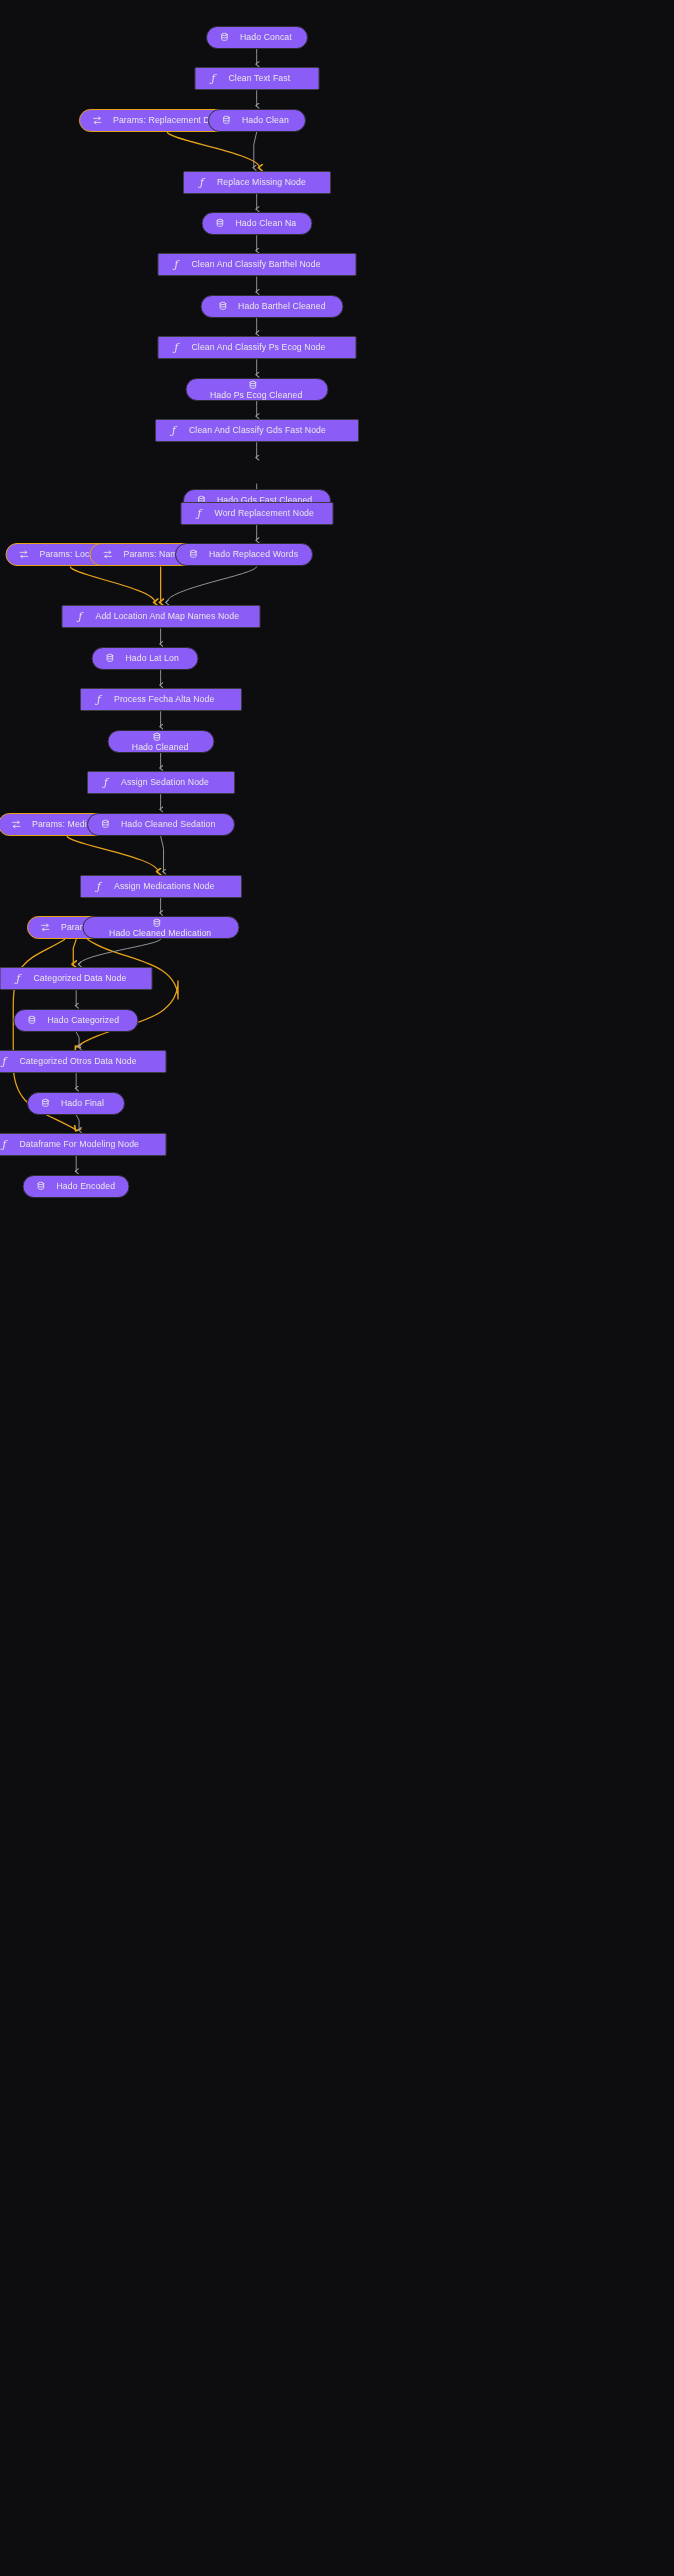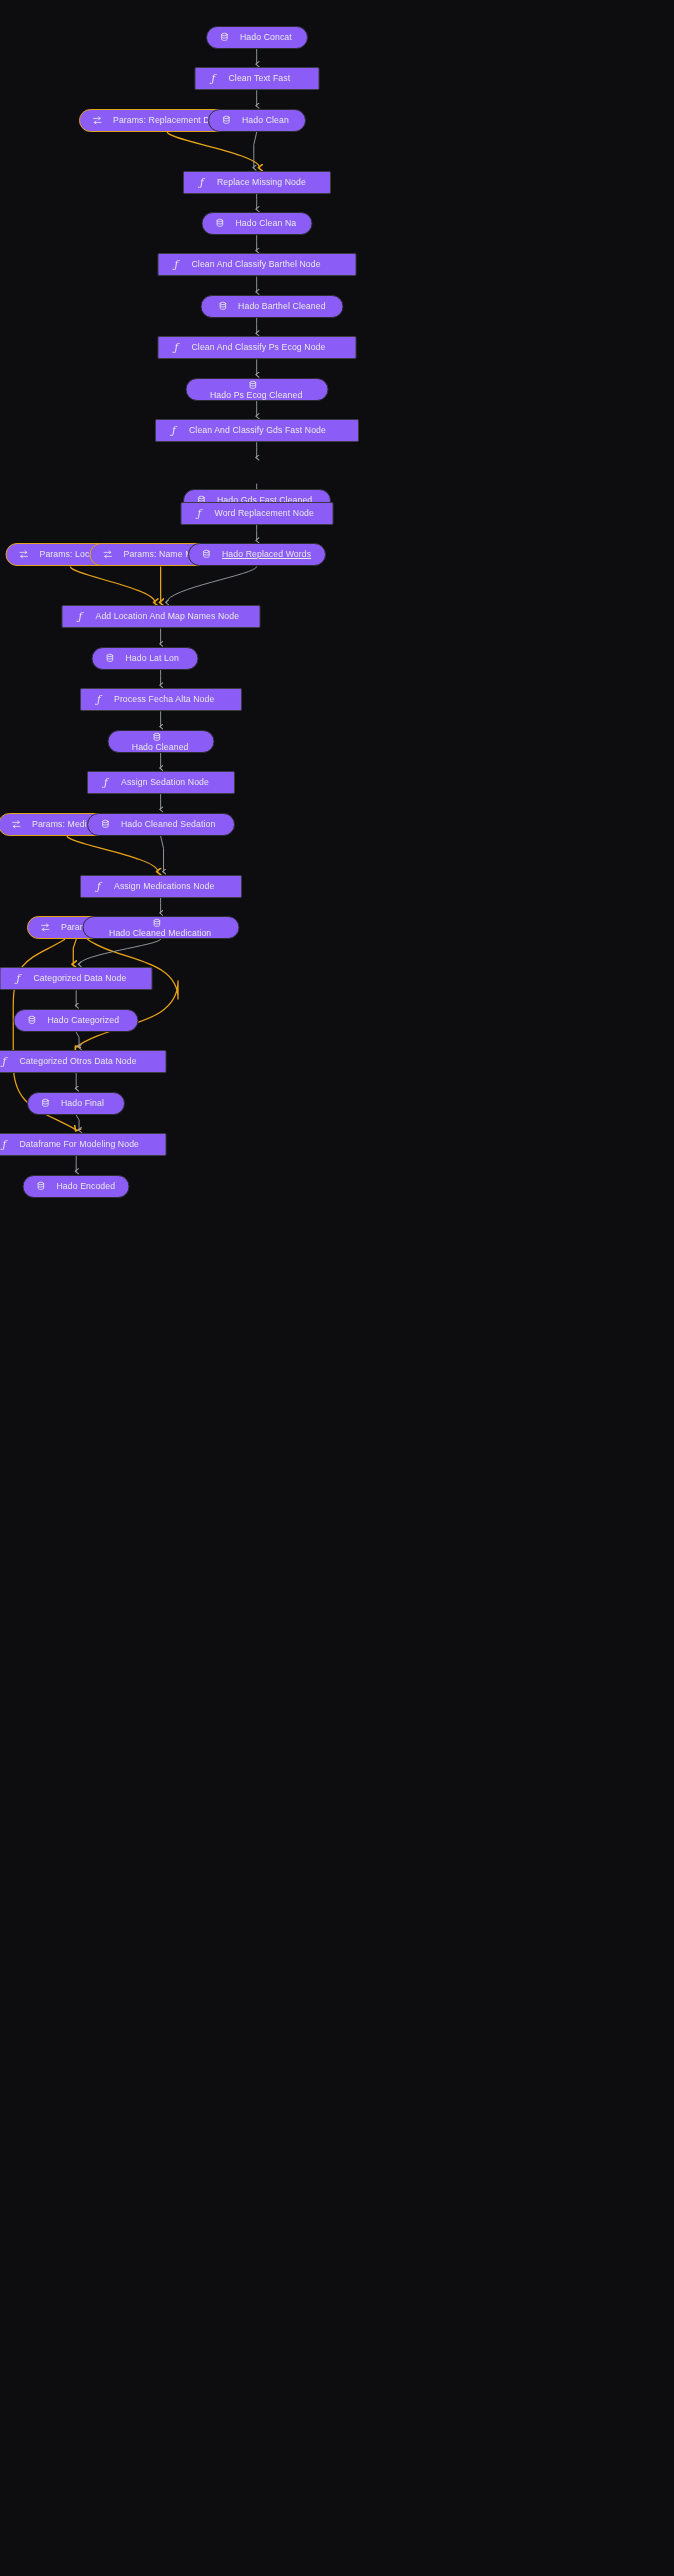--- a/index.html
+++ b/index.html
@@ -220,21 +220,21 @@
         <span class="ico">
           <svg viewBox="0 0 16 16" width="10.8" height="10.8" fill="none" stroke="#e9e9ea" stroke-width="1.2" stroke-linecap="round" stroke-linejoin="round">
             <path d="M2.3 5.0 H12.3"></path>
             <path d="M9.6 2.8 L12.4 5.0 L9.6 7.2" stroke-width="1.15"></path>
             <path d="M13.3 11.0 H3.3"></path>
             <path d="M6.0 8.8 L3.2 11.0 L6.0 13.2" stroke-width="1.15"></path>
           </svg>
         </span>
         <span class="lbl">Params: Name Mapping</span>
       </div>
-      <div class="node n-data" style="left: 257px; top: 543px; width: 138px; text-decoration: underline;">
+      <div class="node n-data" style="left: 244px; top: 543px; width: 138px;">
         <span class="ico">
           <svg viewBox="0 0 16 16" width="10.8" height="10.8" fill="none" stroke="#e9e9ea" stroke-width="1.25" stroke-linecap="round" stroke-linejoin="round">
             <ellipse cx="8" cy="3.6" rx="4.1" ry="1.8"></ellipse>
             <path d="M3.9 3.6 V7.0 C3.9 8.0 5.7 8.8 8 8.8 C10.3 8.8 12.1 8.0 12.1 7.0 V3.6"></path>
             <path d="M3.9 7.3 V10.6 C3.9 11.6 5.7 12.4 8 12.4 C10.3 12.4 12.1 11.6 12.1 10.6 V7.3"></path>
           </svg>
         </span>
         <span class="lbl">Hado Replaced Words</span>
       </div>
       <div class="node n-func" style="left: 161px; top: 605px; width: 199px;">

